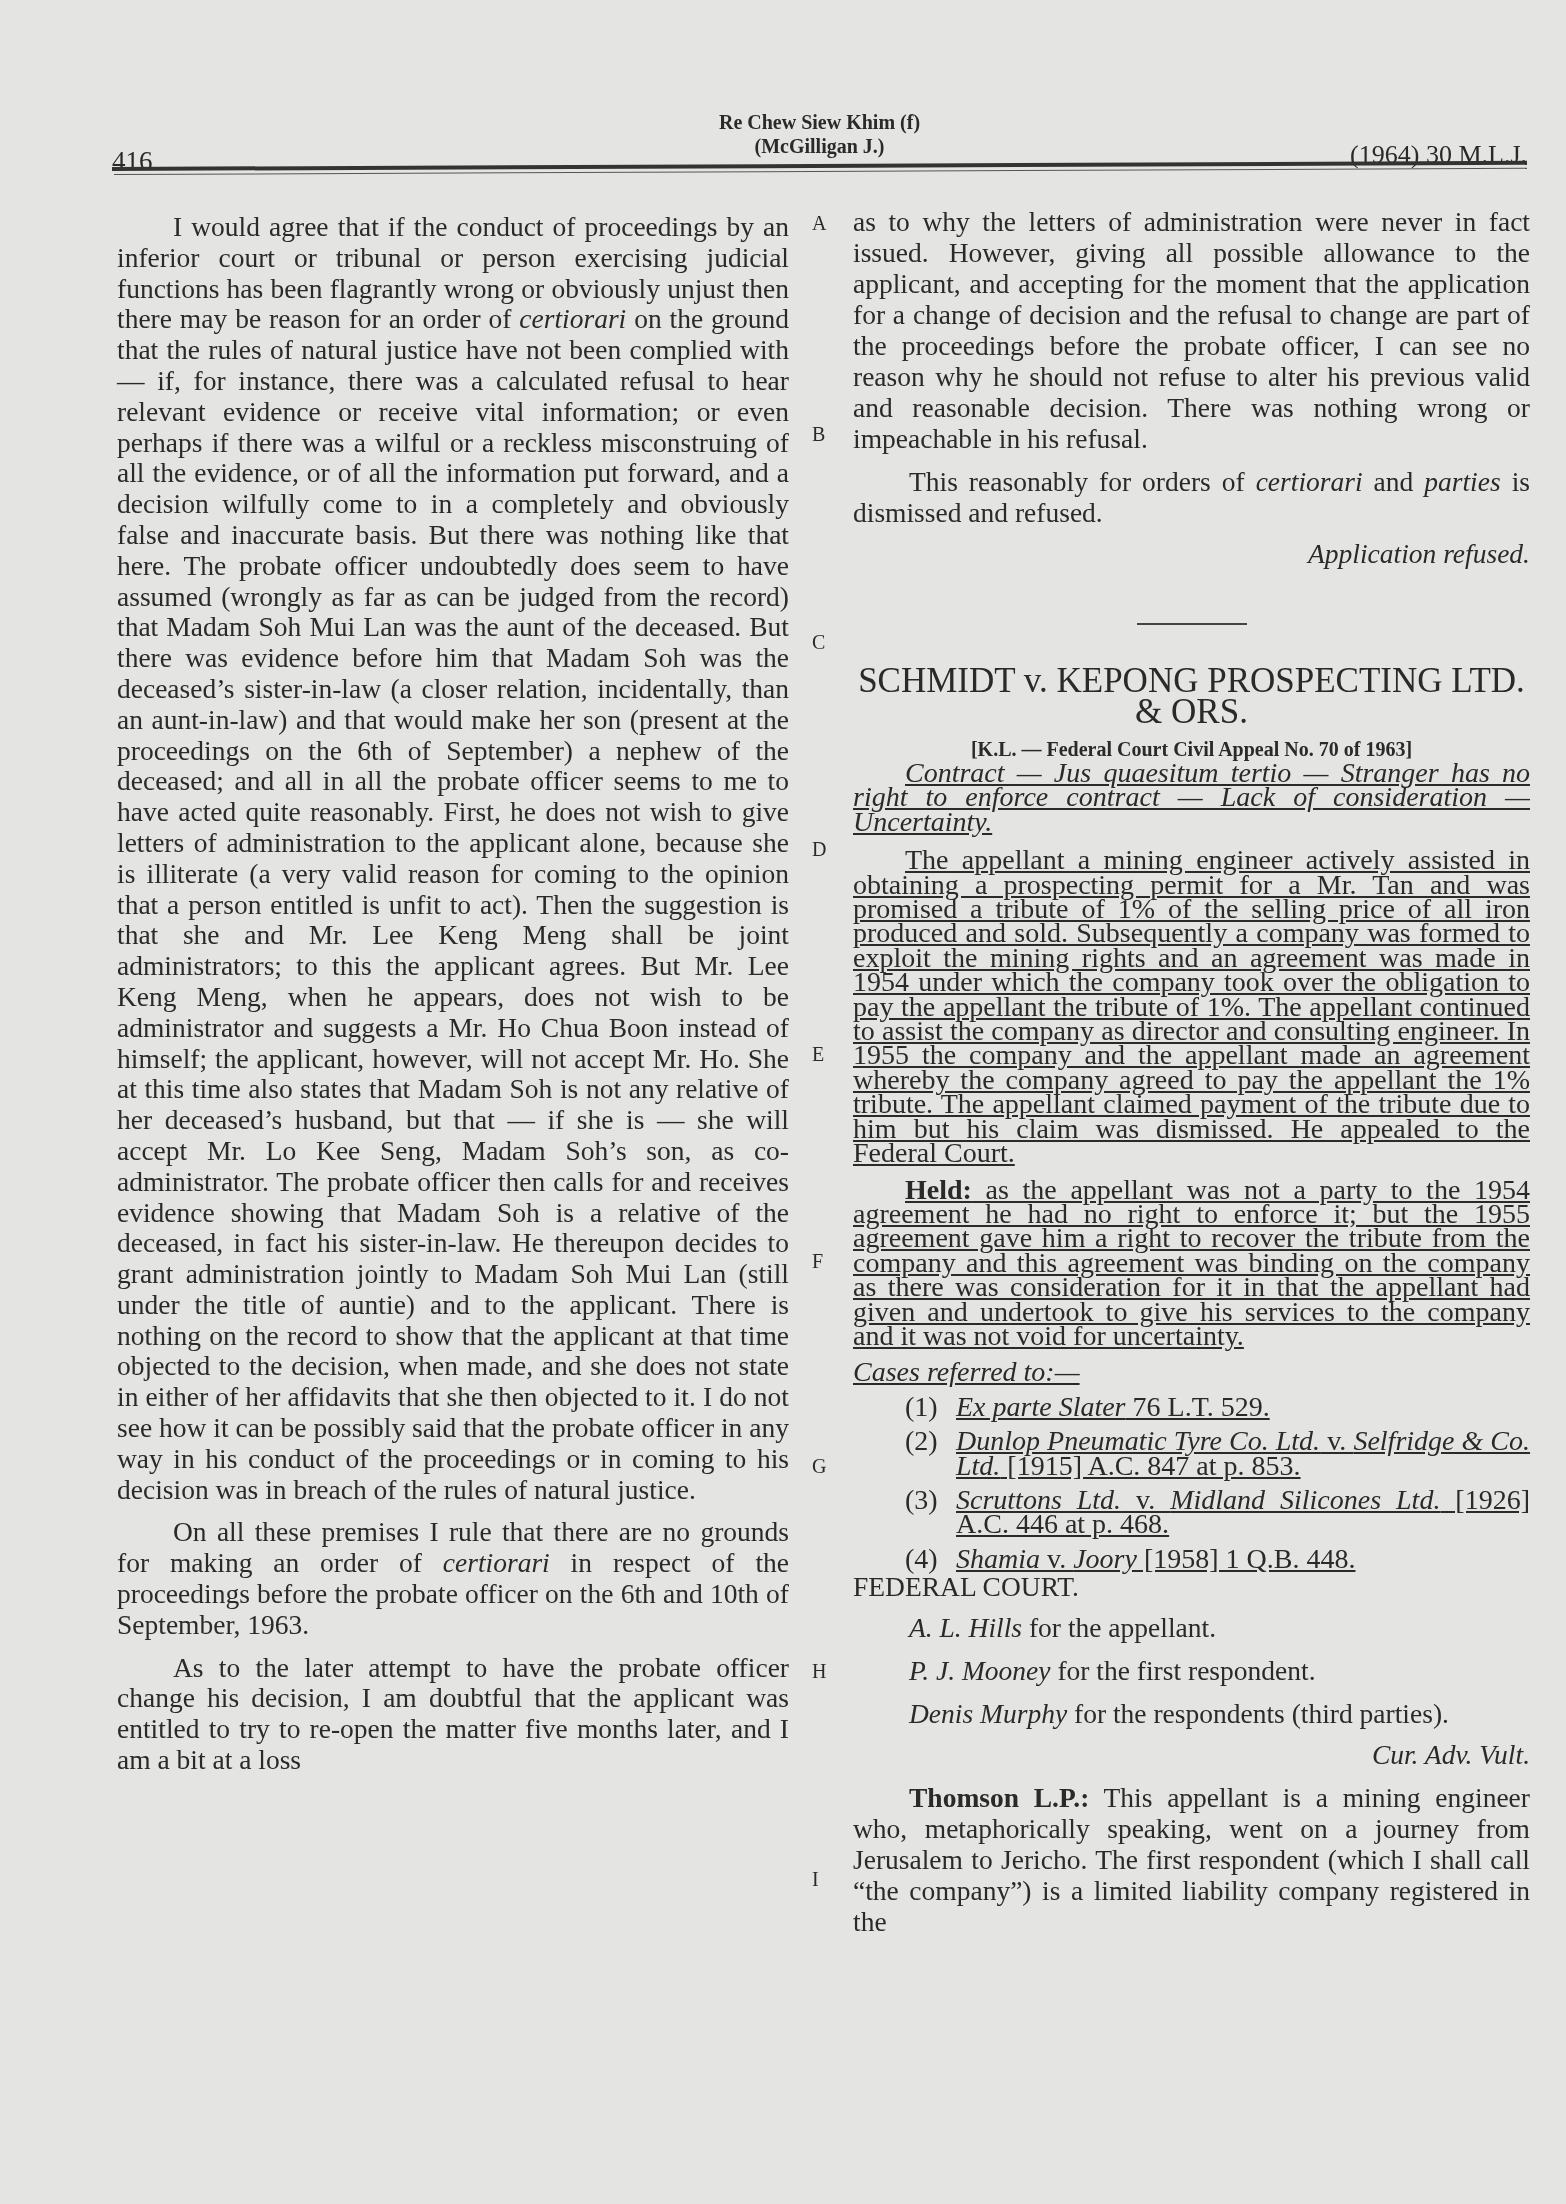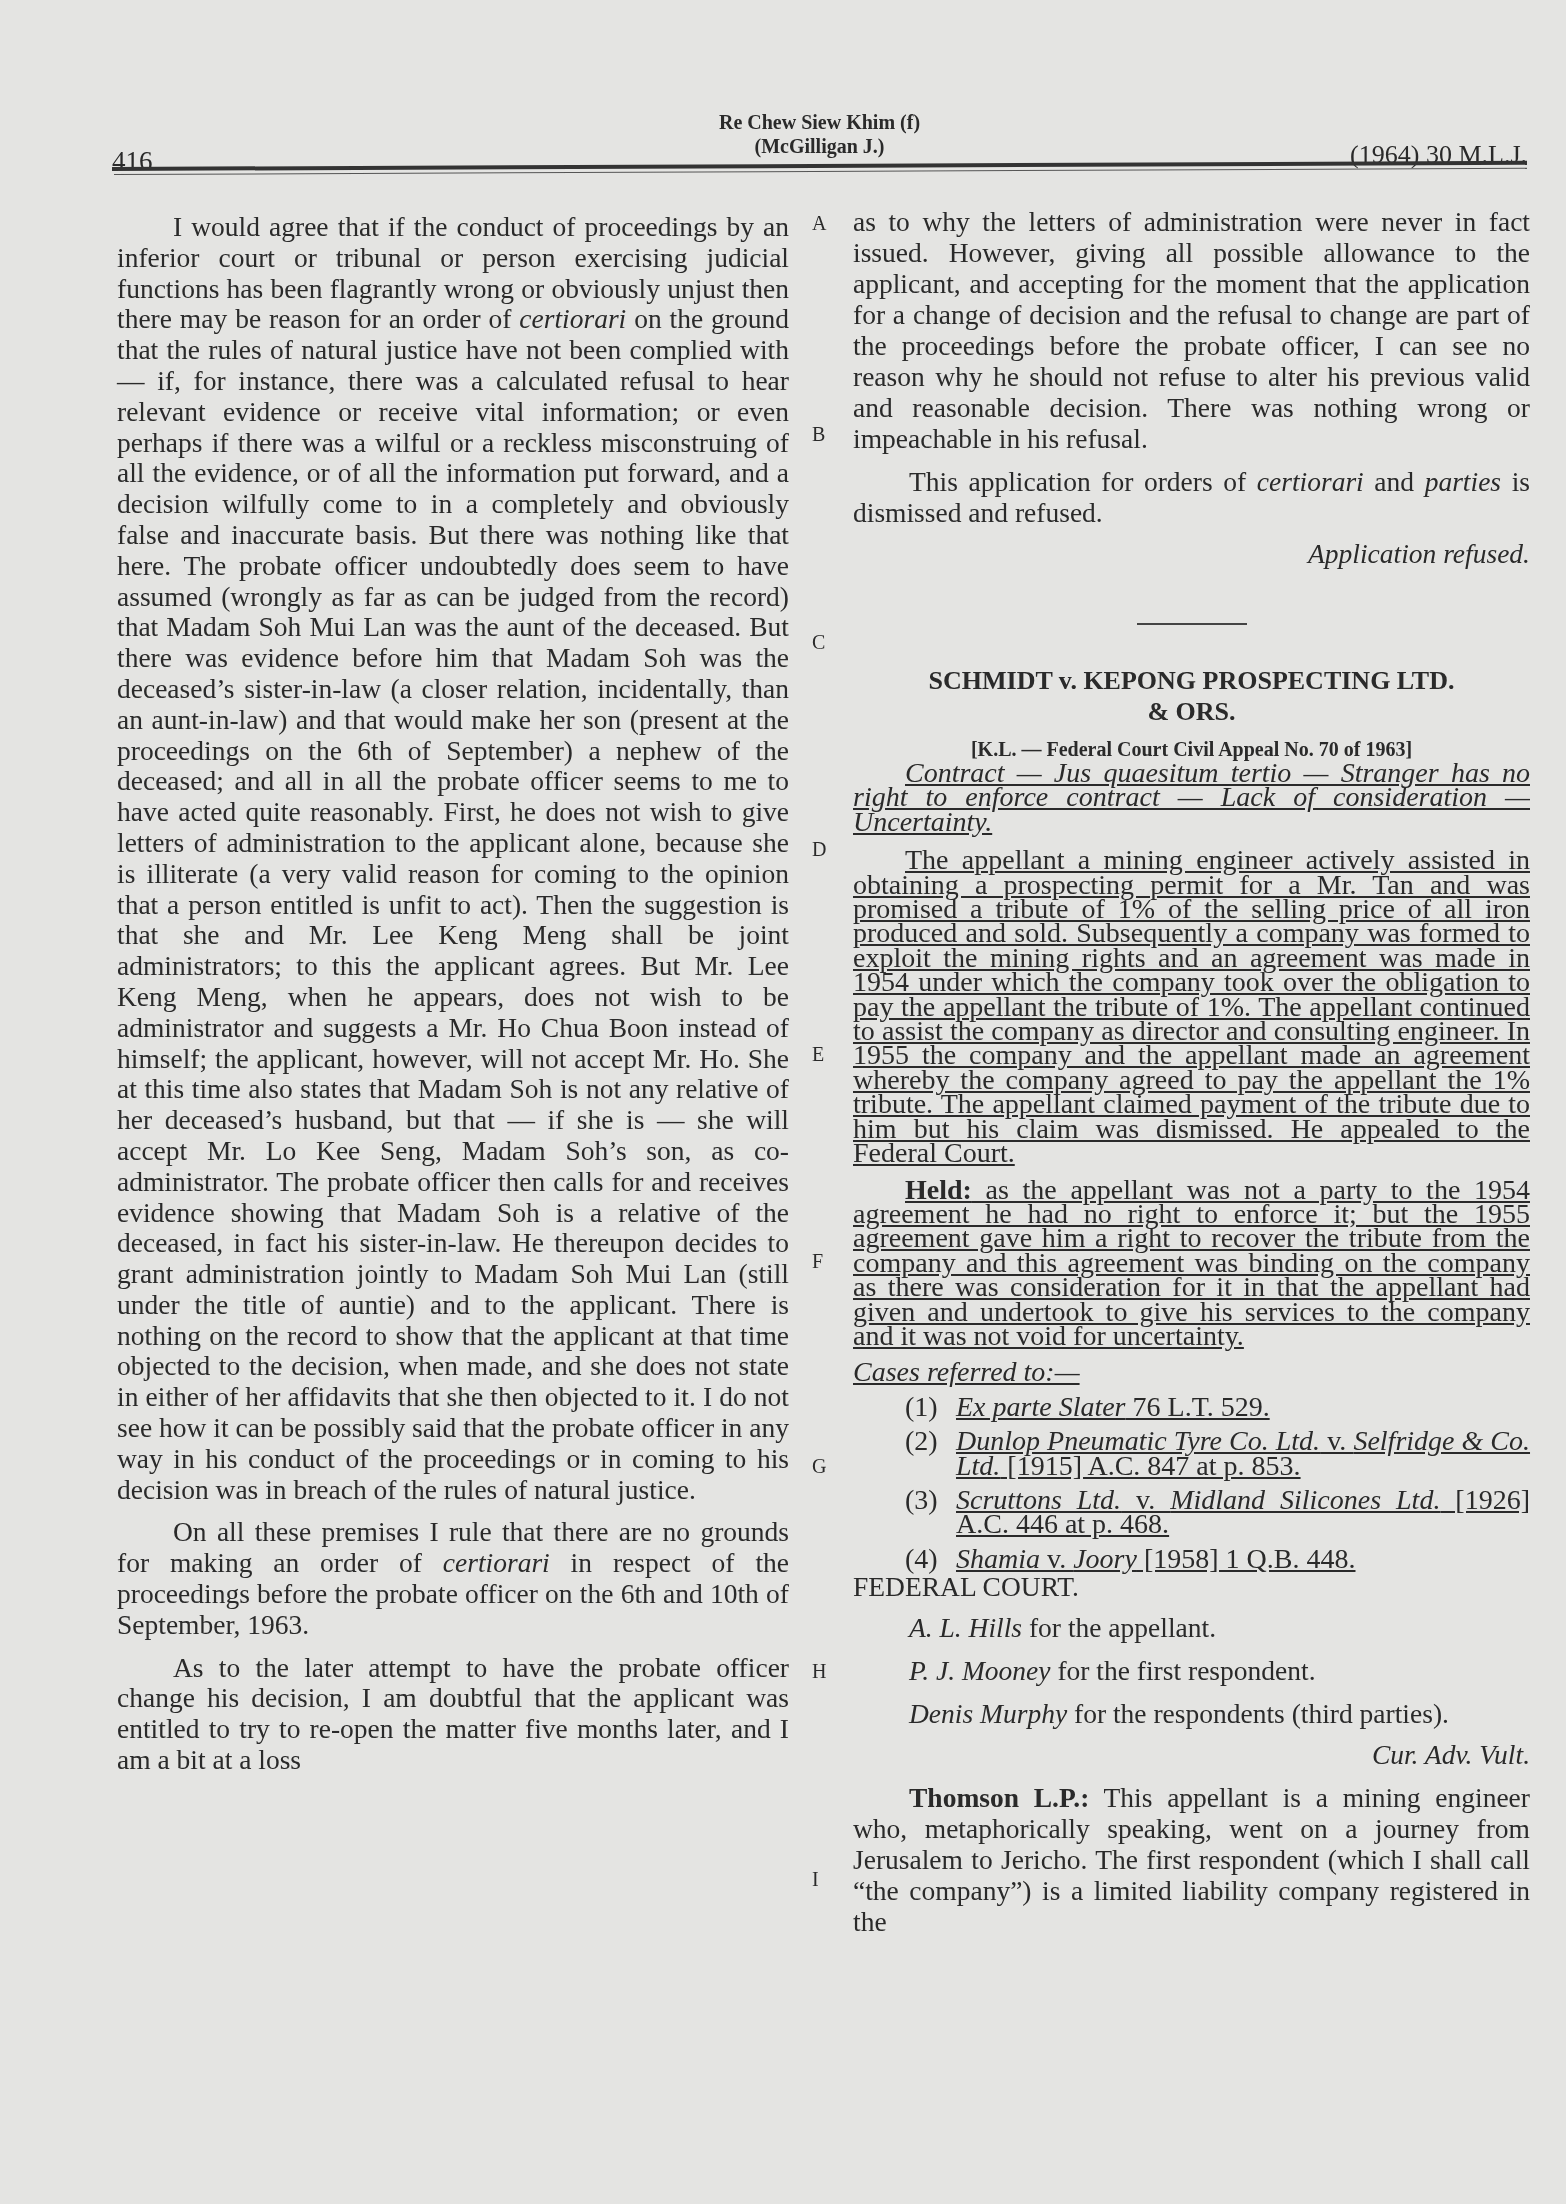--- a/index.html
+++ b/index.html
@@ -23,21 +23,21 @@
   .col-right { left: 853px; top: 206px; width: 677px; font-size: 27.5px; line-height: 31px; text-align: justify; }
   .col p { margin: 0; text-indent: 56px; }
   .col p + p { margin-top: 12px; }
   i { font-style: italic; }
 
   .margin-letters { position: absolute; left: 812px; top: 0; width: 20px; font-family: "Liberation Serif", serif; font-size: 20px; }
   .margin-letters span { position: absolute; left: 0; }
 
   .right-end { text-align: right; text-indent: 0 !important; margin-top: 10px !important; }
   .divider { width: 110px; height: 2px; background: #444; margin: 54px auto 40px auto; }
-  .case-title { text-align: center; font-weight: bold; font-size: 26px; line-height: 31px; text-indent: 0; }
+  .case-title { text-align: center; font-weight: normal; font-size: 35px; line-height: 31px; text-indent: 0; }
   .coram { text-align: center; font-weight: bold; font-size: 20px; line-height: 24px; margin-top: 22px; }
   .appeal-no { text-align: center; font-weight: bold; font-size: 20px; line-height: 24px; margin-top: 10px; }
   .small { font-size: 28px; line-height: 24.4px; text-decoration: underline; }
   .small p { text-indent: 52px; }
   .catchwords { margin-top: 20px; }
   .cases-label { text-indent: 0 !important; margin-top: 12px; }
   .case-list { margin: 0; padding: 0; list-style: none; }
   .case-list li { padding-left: 103px; text-indent: -51px; margin-top: 10px; }
   .case-list li .num { display: inline-block; width: 51px; text-indent: 0; }
   .court { font-size: 27.5px; margin-top: 6px; text-indent: 0 !important; }
@@ -70,21 +70,21 @@
 </div>
 
 <div class="col col-left">
   <p><span>I would agree that if the conduct of proceedings by an inferior court or tribunal or person exercising judicial functions has been flagrantly wrong or obviously unjust then there may be reason for an order of </span><i>certiorari</i><span> on the ground that the rules of natural justice have not been complied with — if, for instance, there was a calculated refusal to hear relevant evidence or receive vital information; or even perhaps if there was a wilful or a reckless misconstruing of all the evidence, or of all the information put forward, and a decision wilfully come to in a completely and obviously false and inaccurate basis. But there was nothing like that here. The probate officer undoubtedly does seem to have assumed (wrongly as far as can be judged from the record) that Madam Soh Mui Lan was the aunt of the deceased. But there was evidence before him that Madam Soh was the deceased’s sister-in-law (a closer relation, incidentally, than an aunt-in-law) and that would make her son (present at the proceedings on the 6th of September) a nephew of the deceased; and all in all the probate officer seems to me to have acted quite reasonably. First, he does not wish to give letters of administration to the applicant alone, because she is illiterate (a very valid reason for coming to the opinion that a person entitled is unfit to act). Then the suggestion is that she and Mr. Lee Keng Meng shall be joint administrators; to this the applicant agrees. But Mr. Lee Keng Meng, when he appears, does not wish to be administrator and suggests a Mr. Ho Chua Boon instead of himself; the applicant, however, will not accept Mr. Ho. She at this time also states that Madam Soh is not any relative of her deceased’s husband, but that — if she is — she will accept Mr. Lo Kee Seng, Madam Soh’s son, as co-administrator. The probate officer then calls for and receives evidence showing that Madam Soh is a relative of the deceased, in fact his sister-in-law. He thereupon decides to grant administration jointly to Madam Soh Mui Lan (still under the title of auntie) and to the applicant. There is nothing on the record to show that the applicant at that time objected to the decision, when made, and she does not state in either of her affidavits that she then objected to it. I do not see how it can be possibly said that the probate officer in any way in his conduct of the proceedings or in coming to his decision was in breach of the rules of natural justice.</span></p>
   <p><span>On all these premises I rule that there are no grounds for making an order of </span><i>certiorari</i><span> in respect of the proceedings before the probate officer on the 6th and 10th of September, 1963.</span></p>
   <p>As to the later attempt to have the probate officer change his decision, I am doubtful that the applicant was entitled to try to re-open the matter five months later, and I am a bit at a loss</p>
 </div>
 
 <div class="col col-right">
   <p style="text-indent:0">as to why the letters of administration were never in fact issued. However, giving all possible allowance to the applicant, and accepting for the moment that the application for a change of decision and the refusal to change are part of the proceedings before the probate officer, I can see no reason why he should not refuse to alter his previous valid and reasonable decision. There was nothing wrong or impeachable in his refusal.</p>
-  <p><span>This application for orders of </span><i>certiorari</i><span> and </span><i>parties</i><span> is dismissed and refused.</span></p>
+  <p><span>This reasonably for orders of </span><i>certiorari</i><span> and </span><i>parties</i><span> is dismissed and refused.</span></p>
   <p class="right-end"><i>Application refused.</i></p>
 
   <div class="divider"></div>
 
   <div class="case-title">
     <div>SCHMIDT v. KEPONG PROSPECTING LTD.</div>
     <div>&amp; ORS.</div>
   </div>
   <div class="appeal-no">[K.L. — Federal Court Civil Appeal No. 70 of 1963]</div>
 

